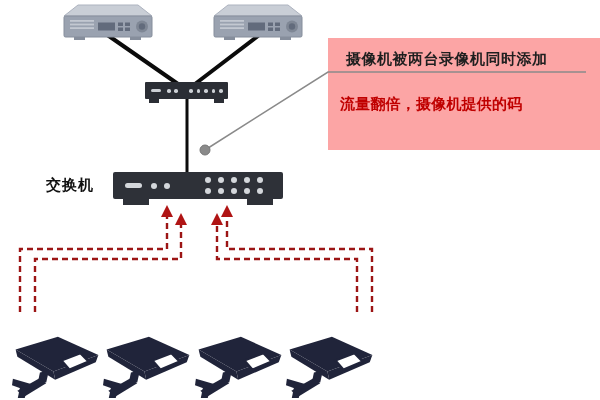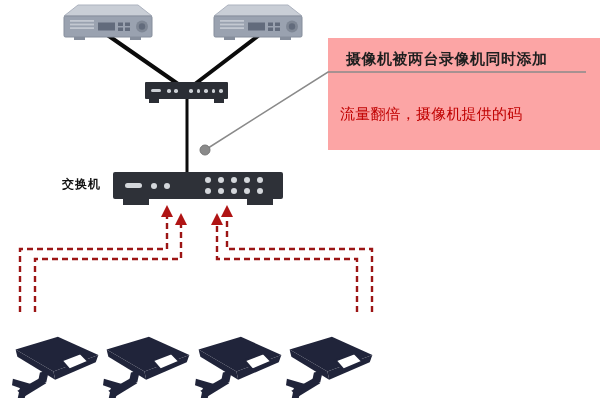--- a/index.html
+++ b/index.html
@@ -5,24 +5,24 @@
   html,body{margin:0;padding:0;background:#fff;}
   #canvas{position:relative;width:600px;height:400px;background:#ffffff;overflow:hidden;
           font-family:"DejaVu Sans","Liberation Sans",sans-serif;}
   .abs{position:absolute;}
   
   #wires{position:absolute;left:0;top:0;width:600px;height:400px;z-index:3;pointer-events:none;}
   
   #callout{left:328px;top:22px;width:279px;height:112px;background:#fca5a5;z-index:2;margin-top:16px;}
   #callout .title{position:absolute;left:18px;top:12px;width:236px;font-size:15px;font-weight:bold;
                   color:#1f1f1f;letter-spacing:0.5px;white-space:nowrap;}
-  #callout .body{position:absolute;left:12px;top:66px;width:246px;font-size:15px;font-weight:normal;
+  #callout .body{position:absolute;left:12px;top:56px;width:246px;font-size:15px;font-weight:bold;
                  color:#c00000;line-height:21px;letter-spacing:0.2px;}
   
-  #switch-label{left:62px;top:176px;font-size:12px;font-weight:bold;color:#111;z-index:5;letter-spacing:1px;}
+  #switch-label{left:46px;top:176px;font-size:15px;font-weight:bold;color:#111;z-index:5;letter-spacing:1px;}
   
   .dev{z-index:4;}
   .hub{left:145px;top:82px;width:83px;height:17px;background:#2b2e35;border-radius:1px;}
   .hub .foot{position:absolute;bottom:-4px;width:10px;height:4px;background:#2b2e35;}
   .hub .f1{left:4px;} .hub .f2{right:4px;}
   .hub .dash{position:absolute;left:6px;top:7px;width:10px;height:3px;background:#cdd1d6;border-radius:2px;}
   .hub .dot{position:absolute;top:7px;width:3.5px;height:3.5px;border-radius:50%;background:#cdd1d6;}
   .sw{left:113px;top:172px;width:170px;height:27px;background:#2e3138;border-radius:2px;}
   .sw .foot{position:absolute;bottom:-6px;width:26px;height:6px;background:#2e3138;}
   .sw .f1{left:10px;} .sw .f2{right:10px;}

